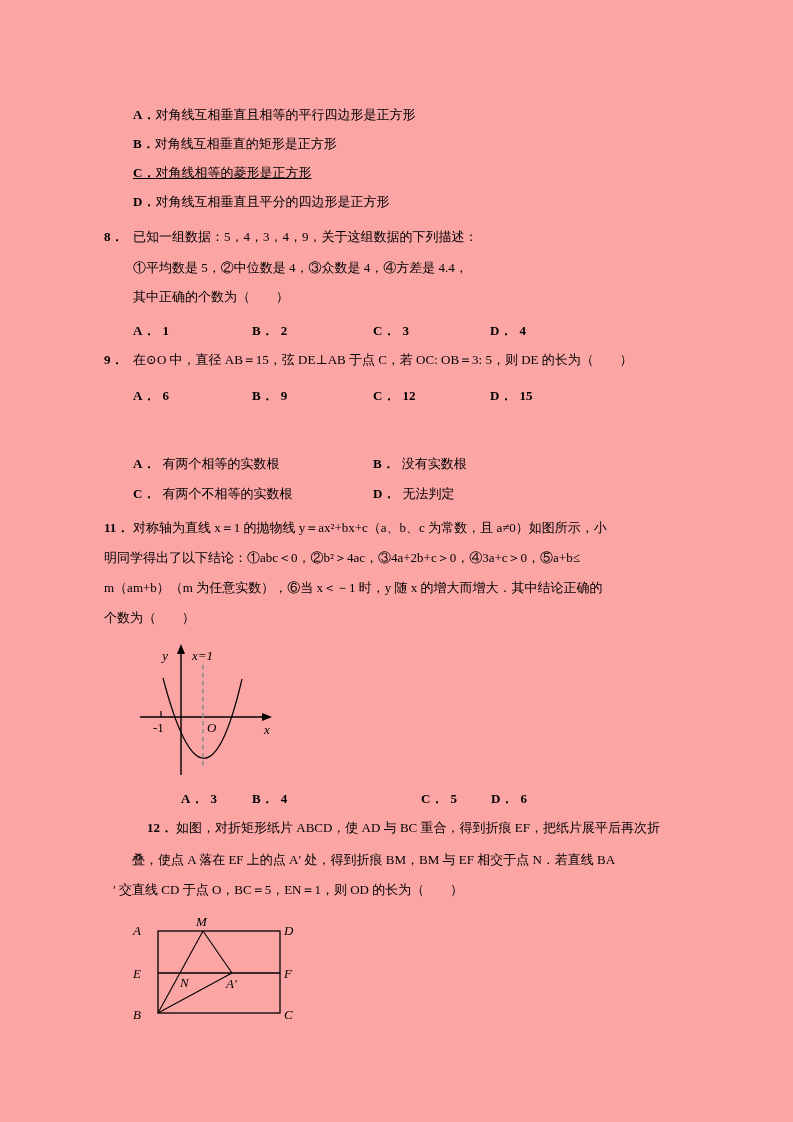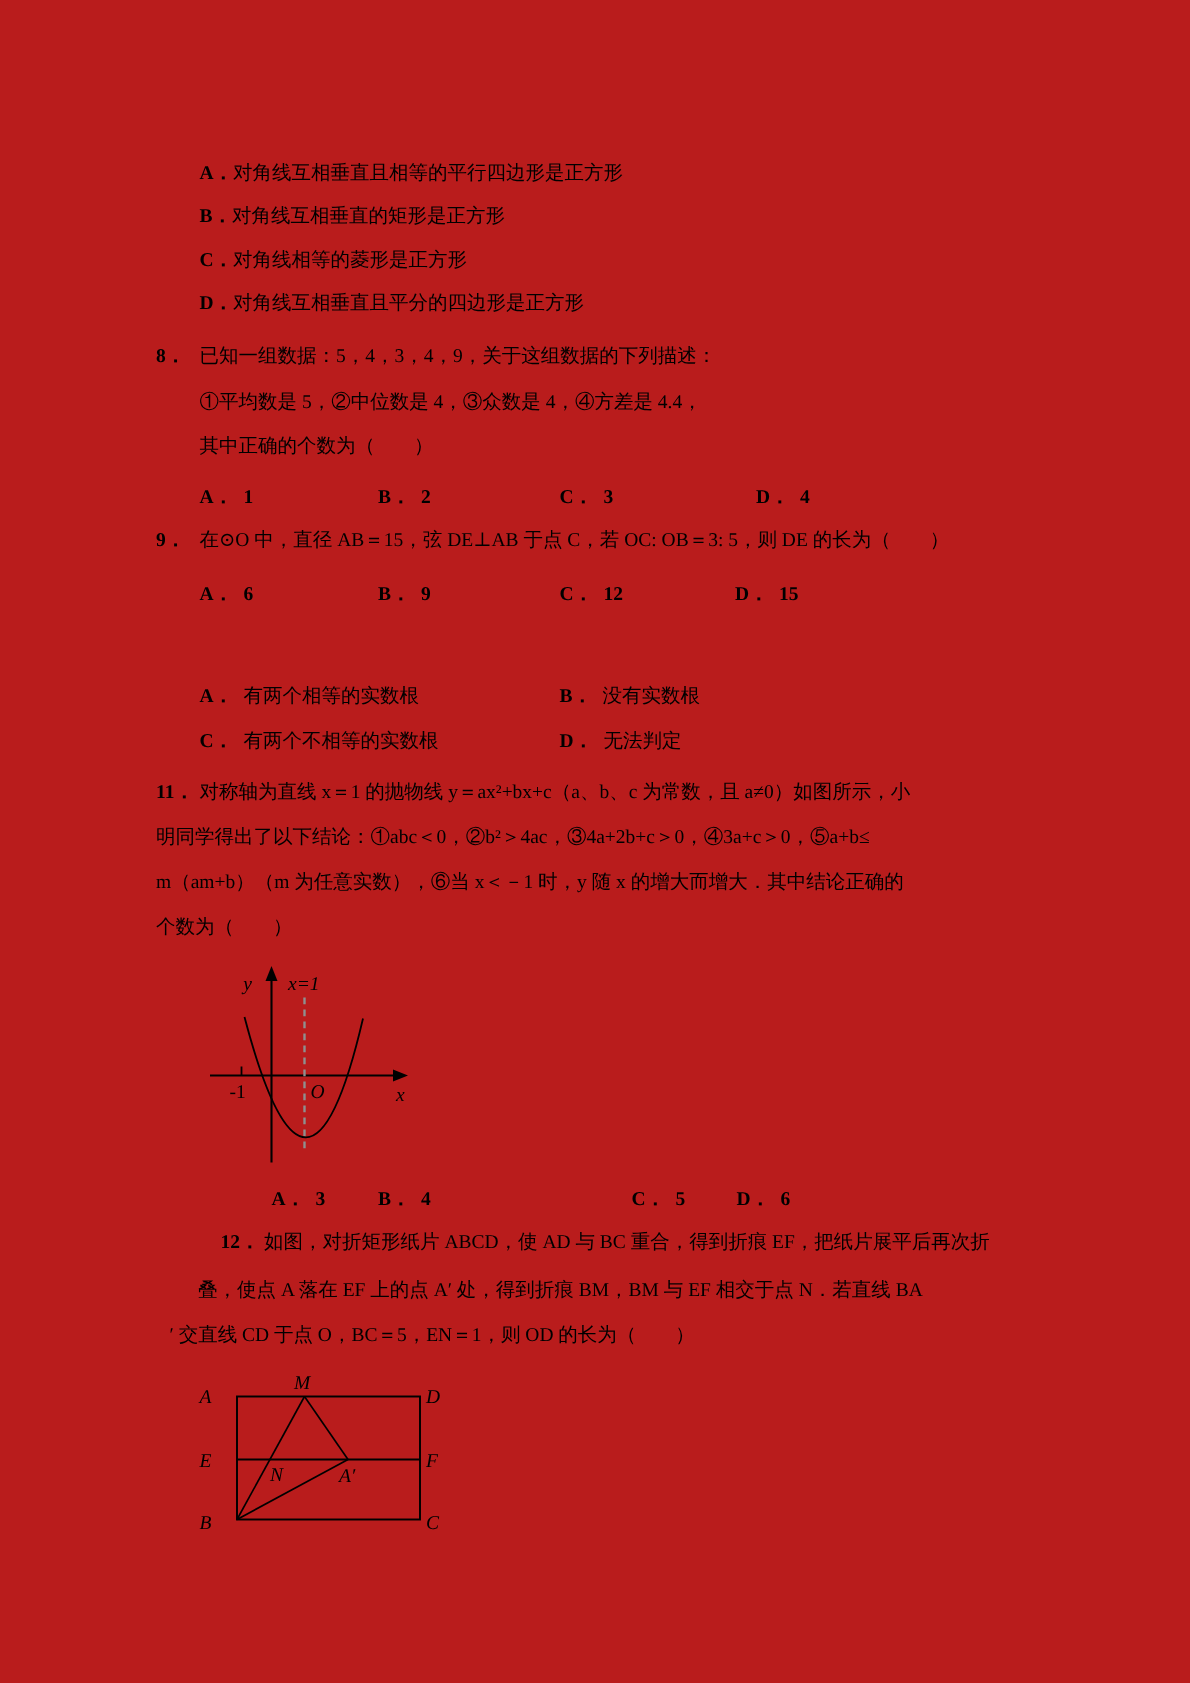--- a/index.html
+++ b/index.html
@@ -1,20 +1,20 @@
 <!DOCTYPE html>
 <html><head>
 <meta charset="utf-8">
 <style>
   * { margin:0; padding:0; box-sizing:border-box; }
   html,body { background:#ffffff; }
   .page {
     position:relative;
     width:793px; height:1122px;
-    background:#b91c1c;
+    background:#fca5a5;
     color:#000000;
     font-family:"Liberation Serif","DejaVu Serif",serif;
     font-size:13px;
     overflow:hidden;
   }
   .line { position:absolute; white-space:nowrap; line-height:16px; }
   .b { font-weight:bold; }
   .qnum { display:inline-block; min-width:29px; font-weight:bold; }
   .optcell { position:absolute; white-space:nowrap; }
   .opt-label { font-weight:bold; margin-right:7px; }
@@ -36,42 +36,42 @@
 <body>
 
 <div class="page">
 
   <div class="line" style="left:133px; top:107px;">
     <span class="b">A．</span><span>对角线互相垂直且相等的平行四边形是正方形</span>
   </div>
   <div class="line" style="left:133px; top:136px;">
     <span class="b">B．</span><span>对角线互相垂直的矩形是正方形</span>
   </div>
-  <div class="line" style="left:133px; top:165px;">
+  <div class="line" style="left:133px; top:165px;text-decoration:underline;">
     <span class="b">C．</span><span>对角线相等的菱形是正方形</span>
   </div>
   <div class="line" style="left:133px; top:194px;">
     <span class="b">D．</span><span>对角线互相垂直且平分的四边形是正方形</span>
   </div>
 
   <div class="line" style="left:104px; top:229px;">
     <span class="qnum">8．</span><span>已知一组数据：5，4，3，4，9，关于这组数据的下列描述：</span>
   </div>
   <div class="line" style="left:133px; top:260px;">①平均数是 5，②中位数是 4，③众数是 4，④方差是 4.4，</div>
   <div class="line" style="left:133px; top:289px;">其中正确的个数为（　　）</div>
   <div class="optcell" style="left:133px; top:322px;">
     <span class="opt-label">A．</span><span class="opt-num">1</span>
   </div>
   <div class="optcell" style="left:252px; top:322px;">
     <span class="opt-label">B．</span><span class="opt-num">2</span>
   </div>
   <div class="optcell" style="left:373px; top:322px;">
     <span class="opt-label">C．</span><span class="opt-num">3</span>
   </div>
-  <div class="optcell" style="left:490px; top:322px;margin-left:14px;">
+  <div class="optcell" style="left:490px; top:322px;">
     <span class="opt-label">D．</span><span class="opt-num">4</span>
   </div>
 
   <div class="line" style="left:104px; top:352px;">
     <span class="qnum">9．</span><span>在⊙O 中，直径 AB＝15，弦 DE⊥AB 于点 C，若 OC: OB＝3: 5，则 DE 的长为（　　）</span>
   </div>
   <div class="optcell" style="left:133px; top:387px;">
     <span class="opt-label">A．</span><span class="opt-num">6</span>
   </div>
   <div class="optcell" style="left:252px; top:387px;">

